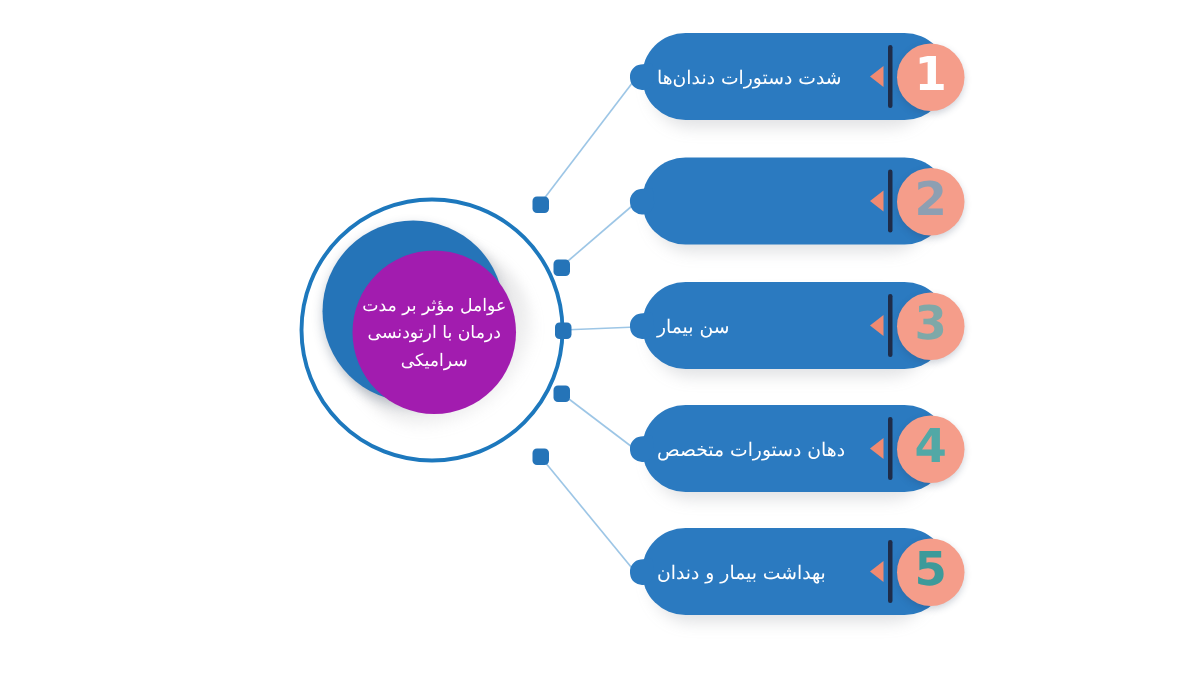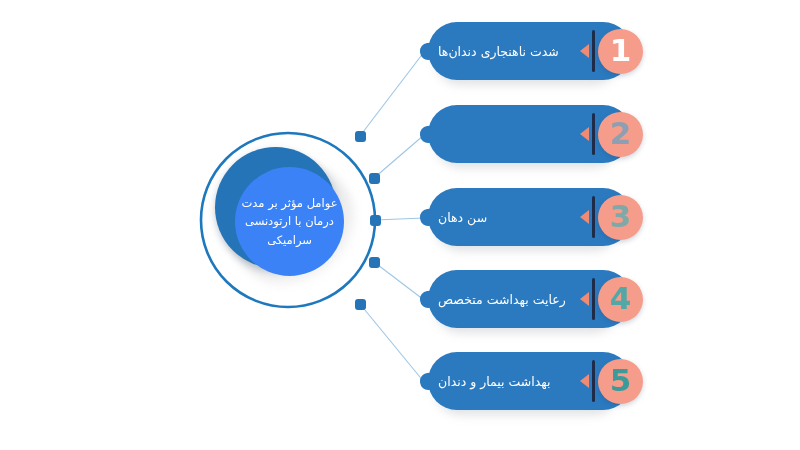--- a/index.html
+++ b/index.html
@@ -60,21 +60,21 @@
     background: #2574b8;
     box-shadow: 0 3px 7px rgba(40,60,90,0.28);
   }
   .hub-core {
     position: absolute;
     left: 20px;
     top: 20px;
     width: 109px;
     height: 109px;
     border-radius: 50%;
-    background: #3b82f6;
+    background: #a21caf;
     display: flex;
     align-items: center;
     justify-content: center;
   }
   .hub-label {
     color: #ffffff;
     font-size: 11.5px;
     line-height: 1.62;
     text-align: center;
     direction: rtl;
@@ -208,21 +208,21 @@
 درمان با ارتودنسی
 سرامیکی</div>
       </div>
     </div>
   </div>
 
   <div class="item" style="top:22px;">
     <div class="bubble-shadow"></div>
     <div class="bubble"></div>
     <div class="tail"></div>
-    <div class="item-label">شدت ناهنجاری دندان‌ها</div>
+    <div class="item-label">شدت دستورات دندان‌ها</div>
     <div class="arrow"></div>
     <div class="divider"></div>
     <div class="badge">
       <span class="badge-num" style="color:#ffffff;">1</span>
     </div>
   </div>
 
   <div class="item" style="top:105px;">
     <div class="bubble-shadow"></div>
     <div class="bubble"></div>
@@ -231,33 +231,33 @@
     <div class="divider"></div>
     <div class="badge">
       <span class="badge-num" style="color:#8d9fb2;">2</span>
     </div>
   </div>
 
   <div class="item" style="top:188px;">
     <div class="bubble-shadow"></div>
     <div class="bubble"></div>
     <div class="tail"></div>
-    <div class="item-label">سن دهان</div>
+    <div class="item-label">سن بیمار</div>
     <div class="arrow"></div>
     <div class="divider"></div>
     <div class="badge">
       <span class="badge-num" style="color:#7fa8a8;">3</span>
     </div>
   </div>
 
   <div class="item" style="top:270px;">
     <div class="bubble-shadow"></div>
     <div class="bubble"></div>
     <div class="tail"></div>
-    <div class="item-label">رعایت بهداشت متخصص</div>
+    <div class="item-label">دهان دستورات متخصص</div>
     <div class="arrow"></div>
     <div class="divider"></div>
     <div class="badge">
       <span class="badge-num" style="color:#52a8a6;">4</span>
     </div>
   </div>
 
   <div class="item" style="top:352px;">
     <div class="bubble-shadow"></div>
     <div class="bubble"></div>

